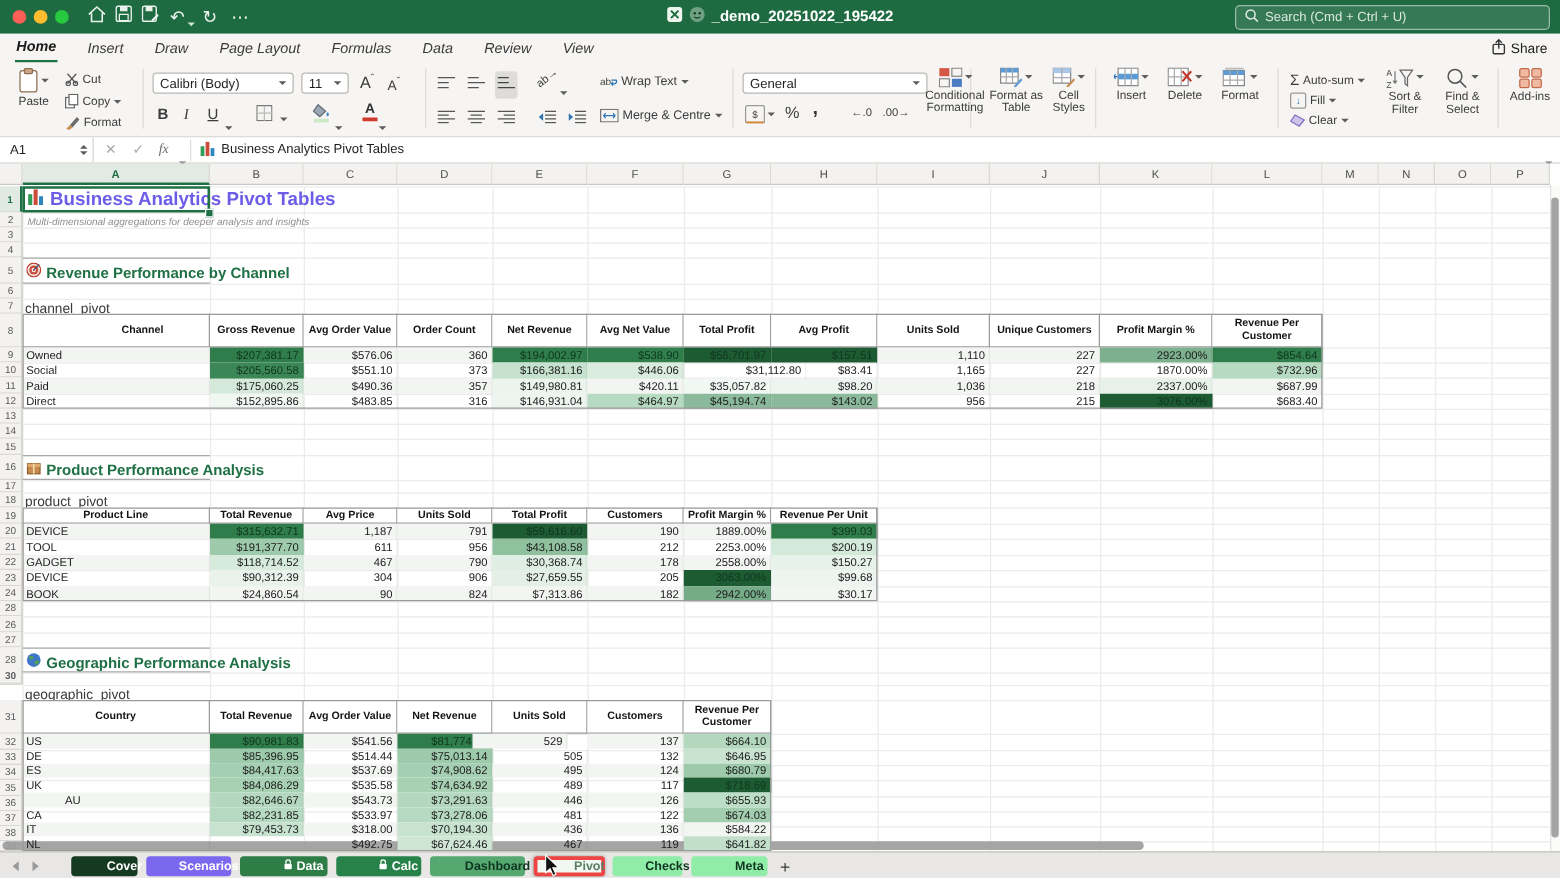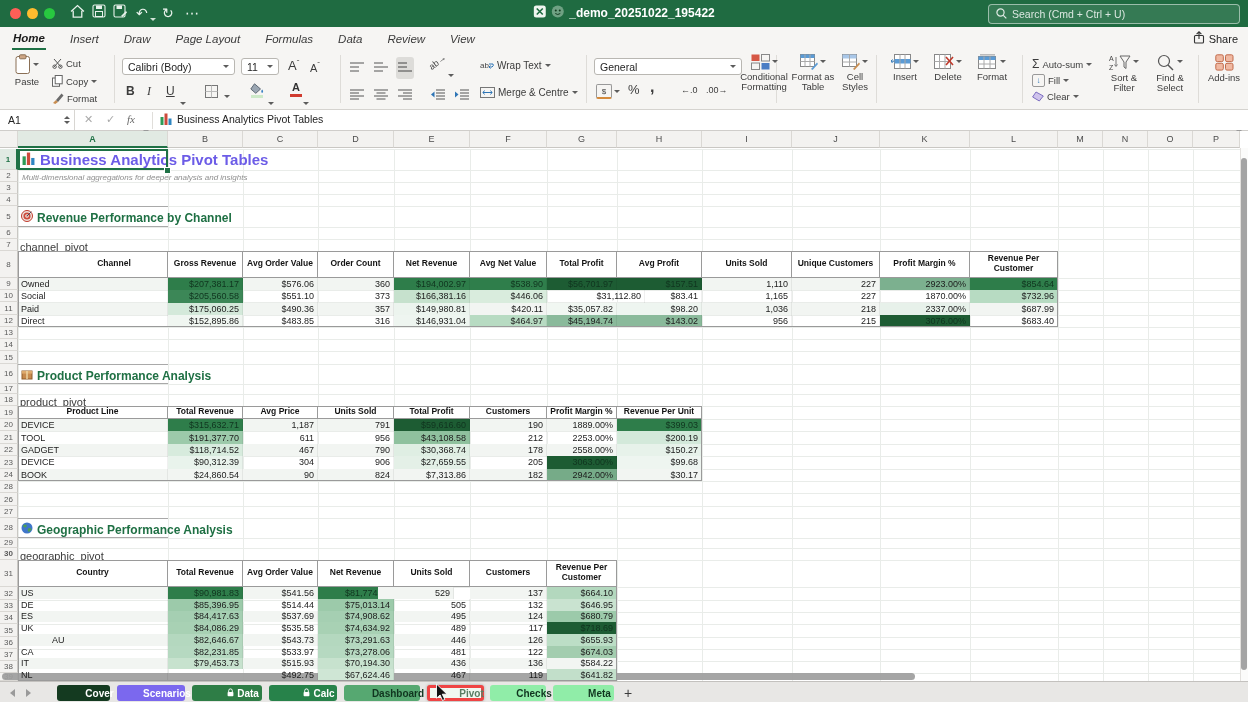--- a/index.html
+++ b/index.html
@@ -546,21 +546,21 @@
         <div class="rown" style="top: 288px; height: 12px;">20</div>
         <div class="rown" style="top: 300px; height: 13px;">21</div>
         <div class="rown" style="top: 313px; height: 12px;">22</div>
         <div class="rown" style="top: 325px; height: 13px;">23</div>
         <div class="rown" style="top: 338px; height: 12px;">24</div>
         <div class="rown" style="top: 350px; height: 12px;">28</div>
         <div class="rown" style="top: 362px; height: 13px;">26</div>
         <div class="rown" style="top: 375px; height: 12px;">27</div>
         <div class="rown" style="top: 387px; height: 20px;">28</div>
         <div class="rown" style="top: 407px; height: 10px;">29</div>
-        <div class="rown" style="top: 417px; height: 12px; font-weight: bold;">30</div>
+        <div class="rown" style="top: 404px; height: 12px; font-weight: bold;">30</div>
         <div class="rown" style="top: 429px; height: 27px;">31</div>
         <div class="rown" style="top: 456px; height: 13px;">32</div>
         <div class="rown" style="top: 469px; height: 12px;">33</div>
         <div class="rown" style="top: 481px; height: 12px;">34</div>
         <div class="rown" style="top: 493px; height: 13px;">35</div>
         <div class="rown" style="top: 506px; height: 12px;">36</div>
         <div class="rown" style="top: 518px; height: 12px;">37</div>
         <div class="rown" style="top: 530px; height: 12px;">38</div>
         <div class="rown" style="top: 542px; height: 8px;">39</div>
       </div>
@@ -765,21 +765,21 @@
         <div class="tbl-td num" style="left: 547px; top: 503px; width: 70px; height: 11.75px; z-index: 2; background: rgb(188, 222, 198);">$655.93</div>
         <div class="tbl-td txt" style="left: 18px; top: 514.75px; width: 150px; height: 11.75px; z-index: 2;">CA</div>
         <div class="tbl-td num" style="left: 168px; top: 514.75px; width: 75px; height: 11.75px; z-index: 2; background: rgb(182, 217, 193);">$82,231.85</div>
         <div class="tbl-td num" style="left: 243px; top: 514.75px; width: 75px; height: 11.75px; z-index: 2;">$533.97</div>
         <div class="tbl-td num" style="left: 318px; top: 514.75px; width: 76px; height: 11.75px; z-index: 2; background: rgb(182, 217, 193);">$73,278.06</div>
         <div class="tbl-td num" style="left: 394px; top: 514.75px; width: 76px; height: 11.75px; z-index: 2;">481</div>
         <div class="tbl-td num" style="left: 470px; top: 514.75px; width: 77px; height: 11.75px; z-index: 2;">122</div>
         <div class="tbl-td num" style="left: 547px; top: 514.75px; width: 70px; height: 11.75px; z-index: 2; background: rgb(163, 205, 175);">$674.03</div>
         <div class="tbl-td txt" style="left: 18px; top: 526.5px; width: 150px; height: 11.75px; z-index: 2; background: rgb(242, 245, 242);">IT</div>
         <div class="tbl-td num" style="left: 168px; top: 526.5px; width: 75px; height: 11.75px; z-index: 2; background: rgb(199, 226, 206);">$79,453.73</div>
-        <div class="tbl-td num" style="left: 243px; top: 526.5px; width: 75px; height: 11.75px; z-index: 2; background: rgb(242, 245, 242);">$515.93</div>
+        <div class="tbl-td num" style="left: 243px; top: 526.5px; width: 75px; height: 11.75px; z-index: 2; background: rgb(242, 245, 242);">$318.00</div>
         <div class="tbl-td num" style="left: 318px; top: 526.5px; width: 76px; height: 11.75px; z-index: 2; background: rgb(199, 226, 206);">$70,194.30</div>
         <div class="tbl-td num" style="left: 394px; top: 526.5px; width: 76px; height: 11.75px; z-index: 2; background: rgb(242, 245, 242);">436</div>
         <div class="tbl-td num" style="left: 470px; top: 526.5px; width: 77px; height: 11.75px; z-index: 2; background: rgb(242, 245, 242);">136</div>
         <div class="tbl-td num" style="left: 547px; top: 526.5px; width: 70px; height: 11.75px; z-index: 2; background: rgb(242, 245, 242);">$584.22</div>
         <div class="tbl-td txt" style="left: 18px; top: 538.25px; width: 150px; height: 11.75px; z-index: 2;">NL</div>
         <div class="tbl-td num" style="left: 168px; top: 538.25px; width: 75px; height: 11.75px; z-index: 2; background: rgb(207, 230, 213); margin-top: 25px;">$76,376.21</div>
         <div class="tbl-td num" style="left: 243px; top: 538.25px; width: 75px; height: 11.75px; z-index: 2;">$492.75</div>
         <div class="tbl-td num" style="left: 318px; top: 538.25px; width: 76px; height: 11.75px; z-index: 2; background: rgb(207, 230, 213);">$67,624.46</div>
         <div class="tbl-td num" style="left: 394px; top: 538.25px; width: 76px; height: 11.75px; z-index: 2;">467</div>
         <div class="tbl-td num" style="left: 470px; top: 538.25px; width: 77px; height: 11.75px; z-index: 2;">119</div>

